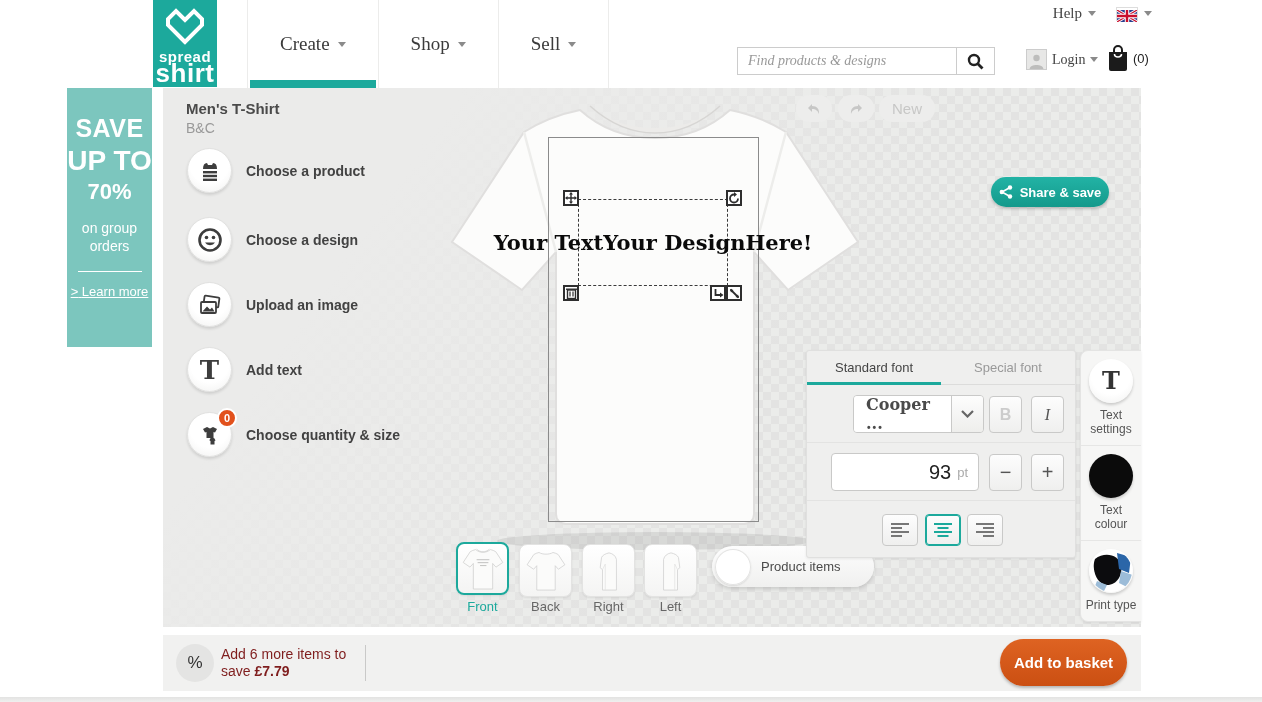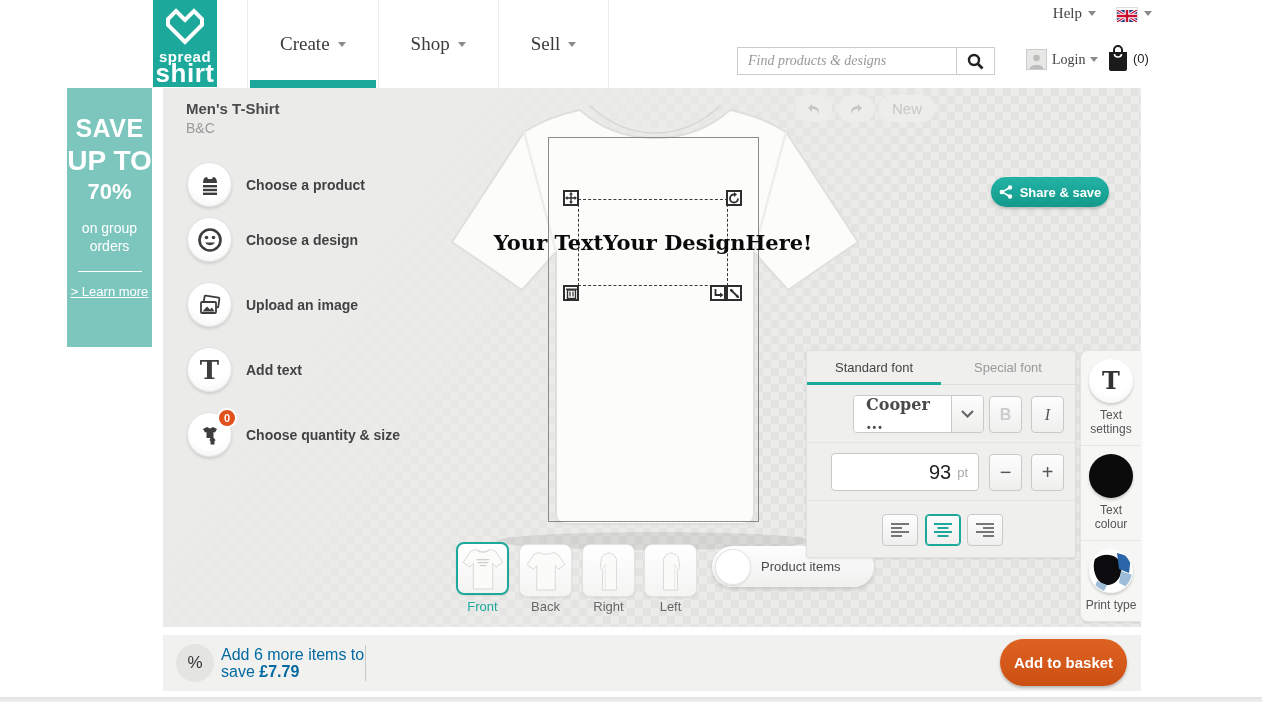--- a/index.html
+++ b/index.html
@@ -180,21 +180,21 @@
     display:flex; align-items:center; justify-content:center;
   }
   .rail-circle.black { background:#0b0b0b; }
   .rail-label { font-size:12px; color:#555; line-height:14px; }
   
   .bottom-bar { position:absolute; left:163px; top:635px; width:978px; height:56px; background:#f1f1f0; }
   .pct-circle {
     position:absolute; left:13px; top:9px; width:38px; height:38px; border-radius:50%;
     background:#e4e4e3; color:#333; font-size:17px; display:flex; align-items:center; justify-content:center;
   }
-  .bb-text { position:absolute; left:58px; top:11px; font-size:16px; color:#0369a1; line-height:17px; }
+  .bb-text { position:absolute; left:58px; top:11px; font-size:14px; color:#7f1d1d; line-height:17px; }
   .bb-div { position:absolute; left:202px; top:10px; height:36px; width:1px; background:#c9c9c8; }
   .basket-btn {
     position:absolute; left:837px; top:4px; width:127px; height:47px; border-radius:24px;
     background:linear-gradient(#de6322,#cb4f12); box-shadow:0 2px 3px rgba(0,0,0,.25);
     color:#fff; font-size:15px; font-weight:bold; display:flex; align-items:center; justify-content:center; cursor:pointer;
   }
   .footer-line { position:absolute; left:0; top:697px; width:1262px; height:5px; background:linear-gradient(#e3e3e2,#efefee); }
 </style>
 </head>
 <body>
@@ -282,21 +282,21 @@
         <div>orders</div>
     </div>
     <hr>
     <span class="learn"><span>&gt;</span> <span>Learn more</span></span>
   </div>
 
   <div class="stage">
     <div class="prod-title">Men's T-Shirt</div>
     <div class="prod-brand">B&amp;C</div>
 
-    <div class="step" style="top:74px">
+    <div class="step" style="top:60px">
       <div class="step-circle">
           <svg width="24" height="24" viewBox="0 0 24 24">
             <path d="M5,10 Q5,4 9,4 L10,6 L14,6 L15,4 Q19,4 19,10 Z" fill="#3d3d3d"></path>
             <rect x="5" y="12" width="14" height="2.4" fill="#3d3d3d"></rect>
             <rect x="5" y="15.8" width="14" height="2.4" fill="#3d3d3d"></rect>
             <rect x="5" y="19.6" width="14" height="2.4" fill="#3d3d3d"></rect>
           </svg>
         </div>
       <div class="step-label">Choose a product</div>
     </div>

